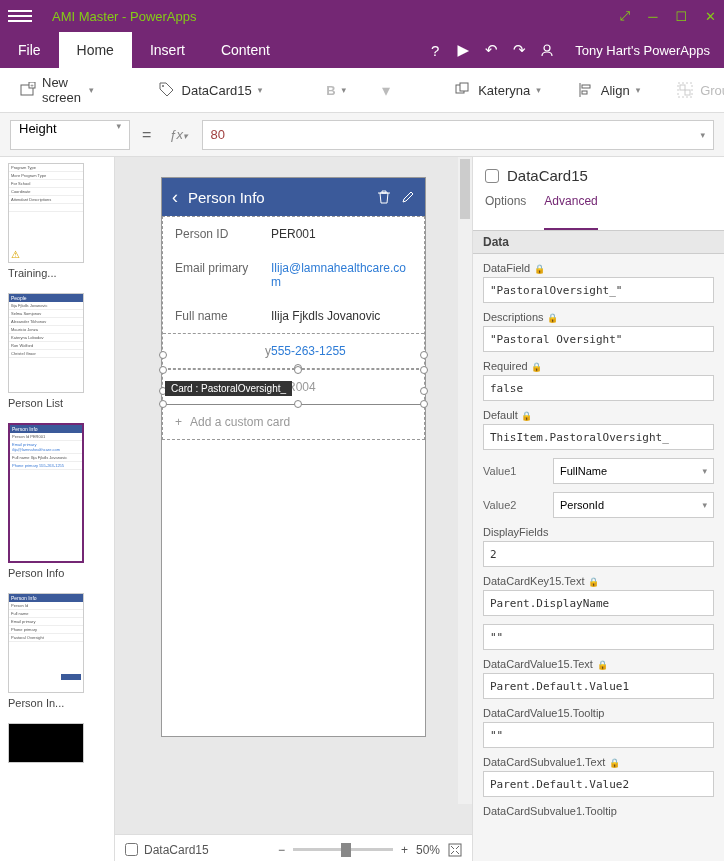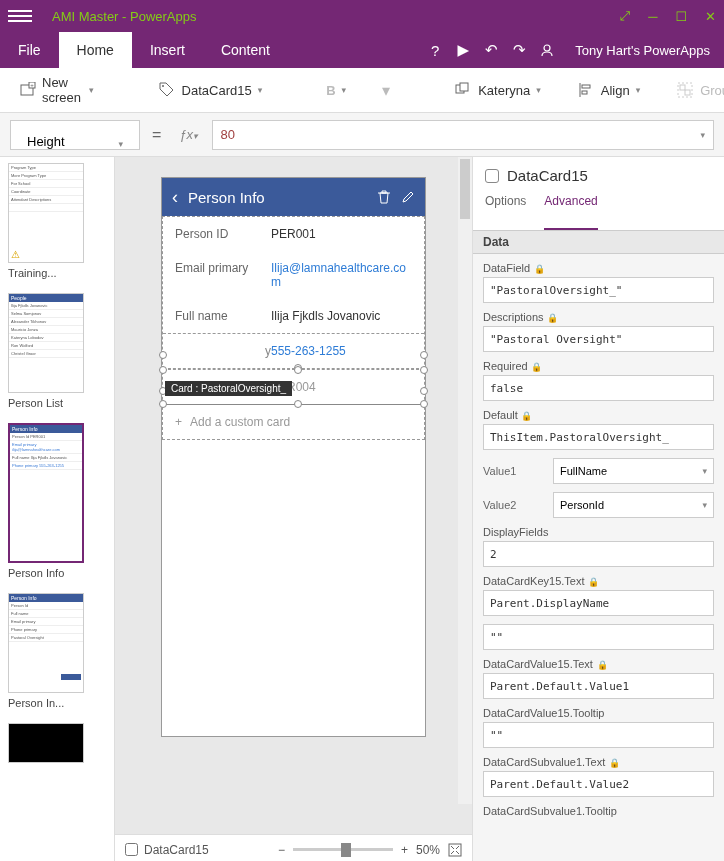--- a/index.html
+++ b/index.html
@@ -20,21 +20,21 @@
 .ribbon .user { padding: 0 14px; display: flex; align-items: center; font-size: 13px; }
 
 .toolbar { height: 45px; background: #fff; border-bottom: 1px solid #ddd; display: flex; align-items: center; padding: 14px 12px; gap: 20px; }
 .tbtn { display: flex; align-items: center; gap: 6px; padding: 4px 8px; font-size: 13px; color: #333; cursor: pointer; }
 .tbtn.dim { color: #bbb; }
 .tbtn .chev { font-size: 9px; color: #888; }
 .tsep { width: 1px; height: 24px; background: #e0e0e0; margin: 0 4px; }
 .ticon { width: 18px; height: 18px; display: inline-flex; align-items: center; justify-content: center; }
 
 .formulabar { height: 44px; background: #f5f5f5; border-bottom: 1px solid #ddd; display: flex; align-items: center; padding: 6px 10px; gap: 8px; }
-.formulabar .propsel { width: 130px; height: 30px; background: #fff; border: 1px solid #ccc; padding: 0 16px; font-size: 13px; display: flex; align-items: flex-end; justify-content: space-between; }
+.formulabar .propsel { width: 120px; height: 30px; background: #fff; border: 1px solid #ccc; padding: 0 8px; font-size: 13px; display: flex; align-items: flex-start; justify-content: space-between; }
 .formulabar .eq { font-size: 16px; color: #666; padding: 0 4px; }
 .formulabar .fx { font-style: italic; font-size: 13px; color: #888; padding: 0 6px; }
 .formulabar .fxinput { flex: 1; height: 30px; background: #fff; border: 1px solid #ccc; padding: 0 8px; font-size: 13px; color: #333; display: flex; align-items: center; justify-content: space-between; }
 
 .main { display: flex; height: calc(861px - 32px - 36px - 42px - 44px); }
 
 .screens { width: 115px; background: #fff; border-right: 1px solid #ddd; overflow-y: auto; padding: 6px 4px 6px 8px; position: relative; }
 .screens::-webkit-scrollbar { width: 12px; }
 .screens::-webkit-scrollbar-thumb { background: #ccc; }
 .thumb { margin-bottom: 14px; }

